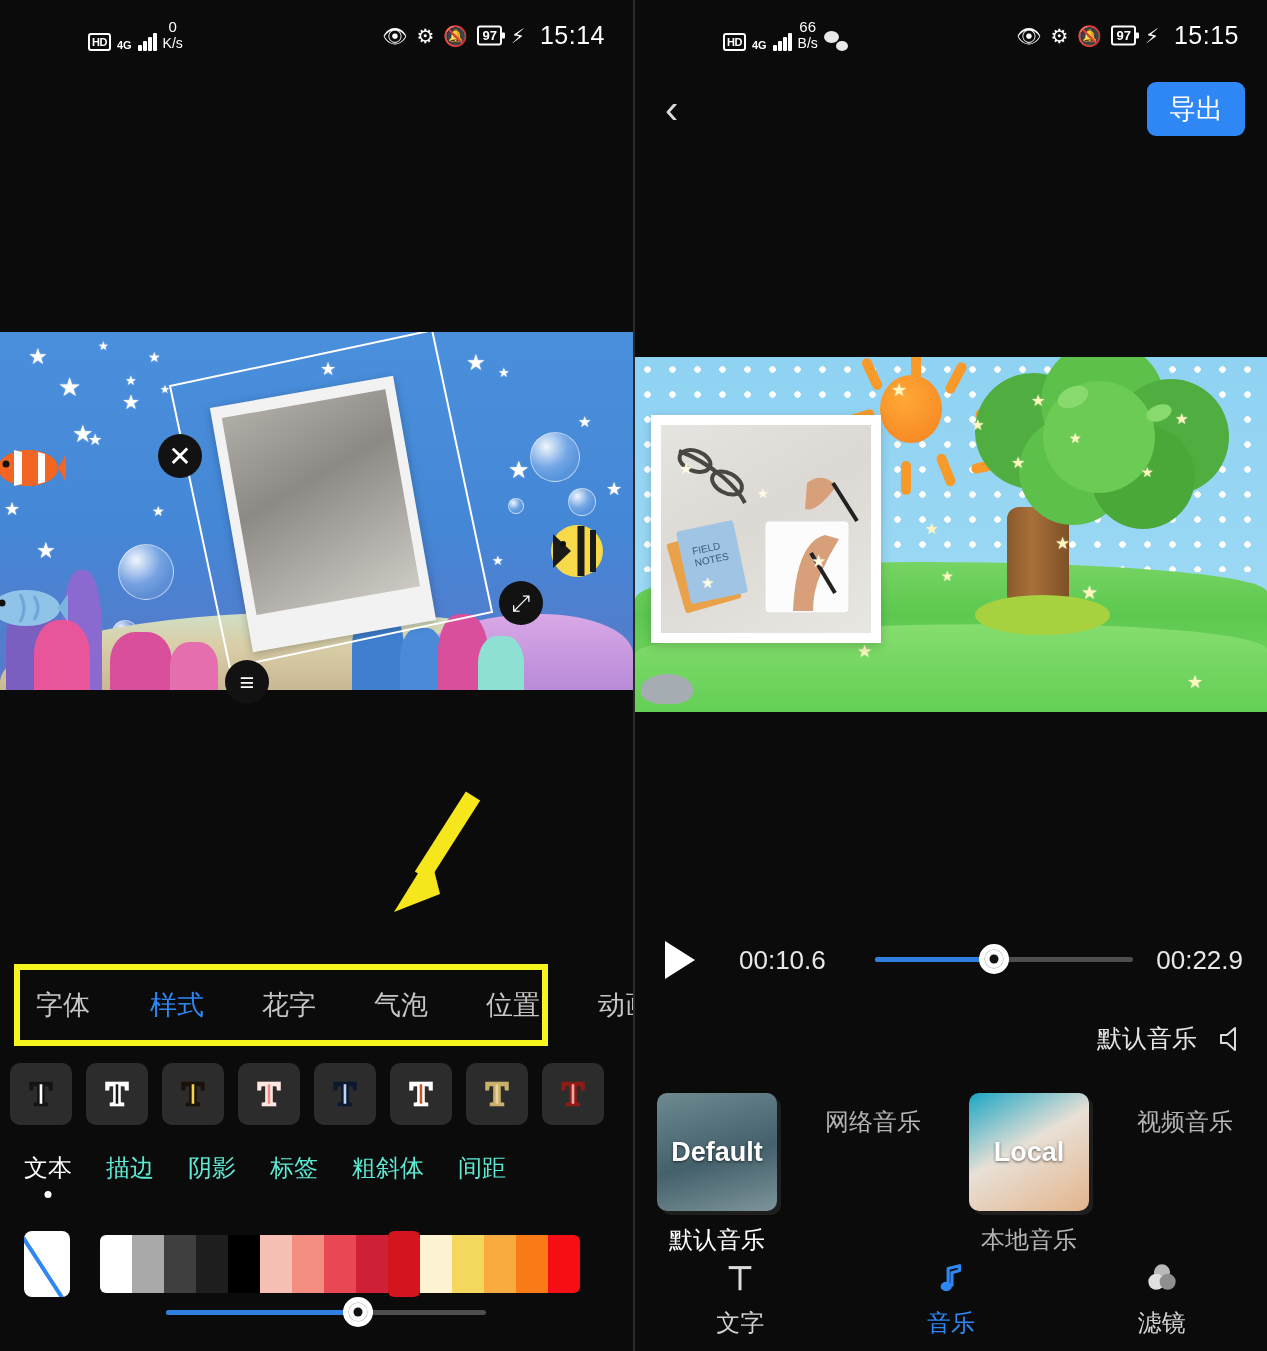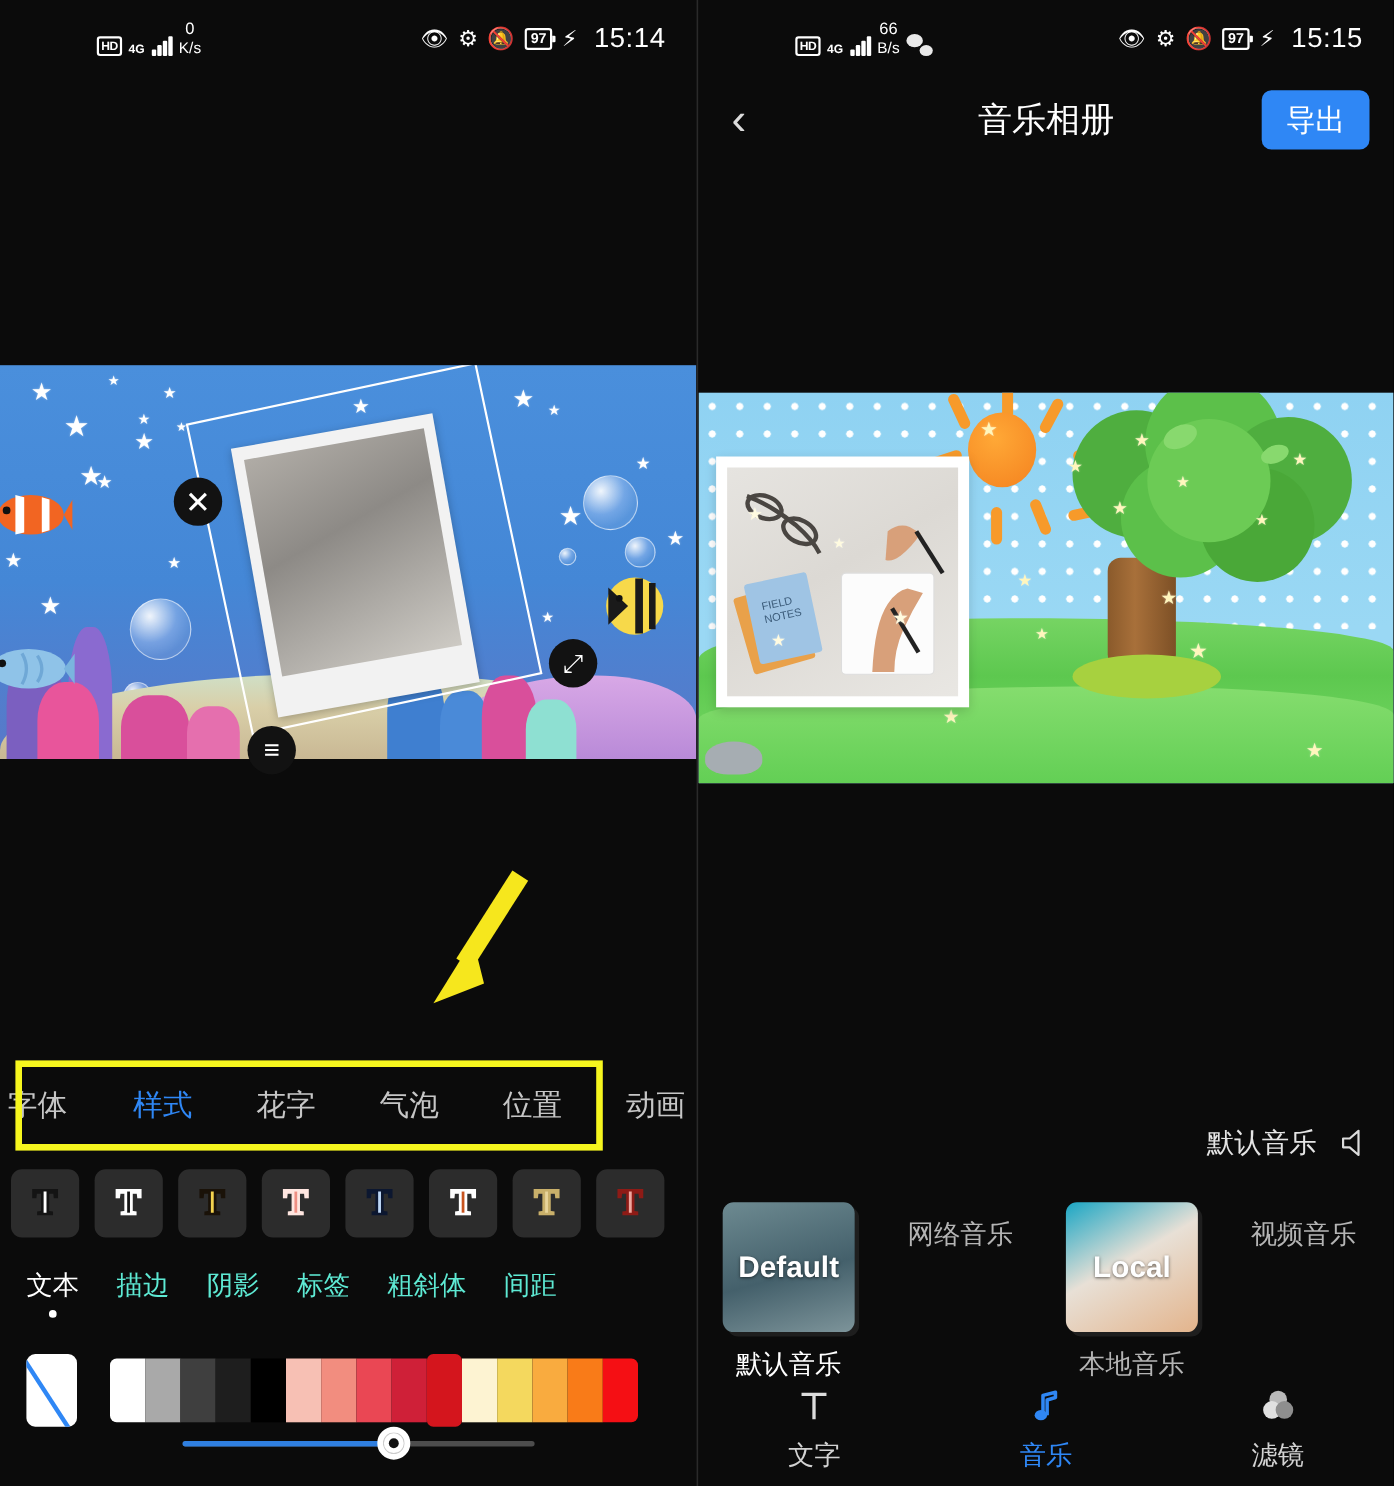--- a/index.html
+++ b/index.html
@@ -362,21 +362,21 @@
     <div class="handle menu">≡</div>
 
     <svg class="arrow" style="left:378px;top:790px;width:110px;height:130px" viewBox="0 0 110 130">
       <path d="M95 6 L44 86" stroke="#f6e71d" stroke-width="17" stroke-linecap="butt"></path>
       <polygon points="16,122 52,64 62,104" fill="#f6e71d"></polygon>
     </svg>
 
     <div class="hl-box" style="left:14px;top:964px;width:534px;height:82px"></div>
 
     <div class="tabrow">
-      <div class="tab" style="margin-left:7px">字体</div>
+      <div class="tab" style="margin-left:36px">字体</div>
       <div class="tab active" style="margin-left:60px">样式</div>
       <div class="tab" style="margin-left:58px">花字</div>
       <div class="tab" style="margin-left:58px">气泡</div>
       <div class="tab" style="margin-left:58px">位置</div>
       <div class="tab" style="margin-left:58px">动画</div>
 
     </div>
 
     <div class="preset-row">
       <div class="preset">
@@ -469,21 +469,20 @@
         <span class="icn">⚙︎</span>
         <span class="icn">🔕</span>
         <span class="batt">97</span>
         <span class="icn">⚡</span>
         <span class="clock">15:15</span>
       </div>
     </div>
 
     <div class="appbar">
       <div class="back-chev">‹</div>
-      <div class="app-title">音乐相册</div>
       <div class="export-btn">导出</div>
     </div>
 
     <div class="canvas-right">
       <div class="dots"></div>
       <div class="grass"></div>
       <div class="grass2"></div>
 
       <div class="ray" style="left:232px;top:0px;width:10px;height:34px;transform:rotate(-25deg)"></div>
       <div class="ray" style="left:276px;top:-10px;width:10px;height:34px;"></div>
@@ -544,20 +543,30 @@
           </svg>
           <div class="star" style="left:18px;top:36px;font-size:16px;color:#fffbe0">★</div>
           <div class="star" style="left:96px;top:62px;font-size:13px;color:#fffbe0">★</div>
           <div class="star" style="left:150px;top:128px;font-size:17px;color:#fffbe0">★</div>
           <div class="star" style="left:40px;top:150px;font-size:15px;color:#fffbe0">★</div>
         </div>
       </div>
       <div class="rock"></div>
     </div>
 
+    <div class="player">
+      <div class="play-tri"></div>
+      <div class="time-cur">00:10.6</div>
+      <div class="pslider">
+        <div class="sl-track"></div>
+        <div class="sl-fill" id="right-slider-fill" style="width: 46%;"></div>
+        <div class="sl-knob" id="right-slider-knob" style="left: calc(46% - 15px);"></div>
+      </div>
+      <div class="time-tot">00:22.9</div>
+    </div>
 
     <div class="musicbar">
       <span class="lbl">默认音乐</span>
       <svg class="spk" viewBox="0 0 30 30">
         <path d="M6 11 L12 11 L20 4 L20 26 L12 19 L6 19 Z" fill="none" stroke="#dcdcdc" stroke-width="2" stroke-linejoin="round"></path>
       </svg>
     </div>
 
     <div class="cards" id="cards-host">
         <div class="card active">

